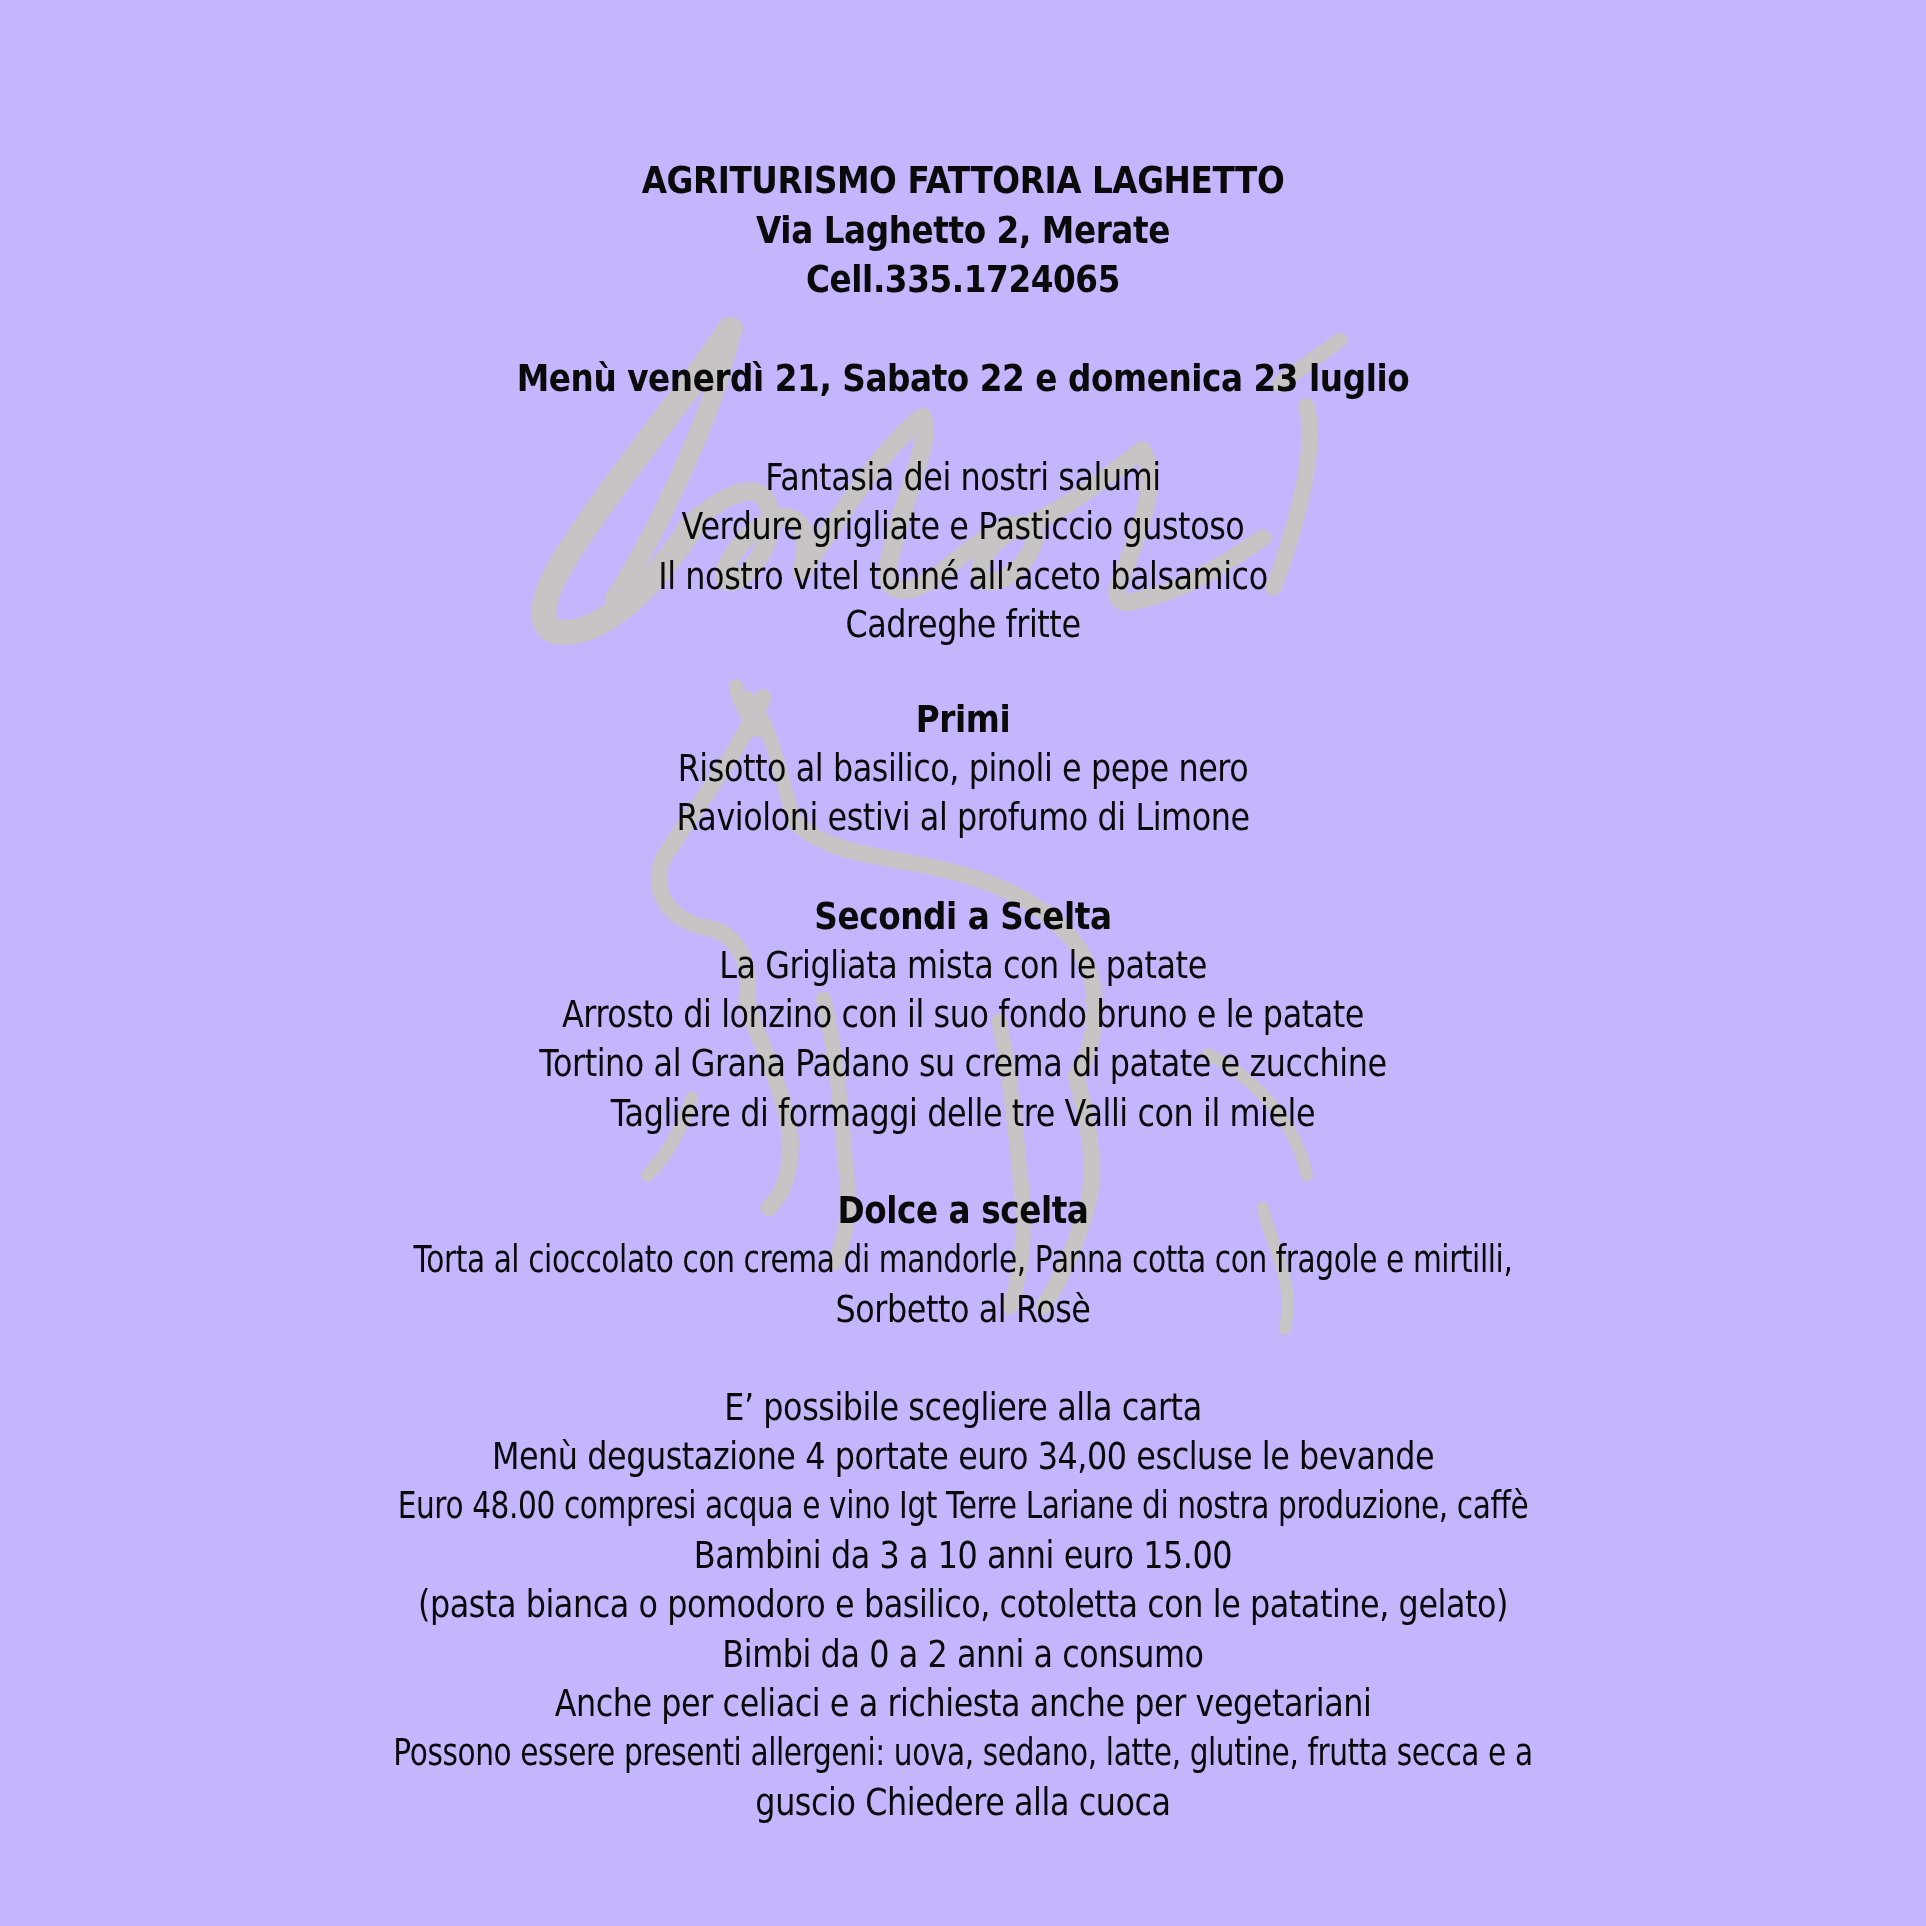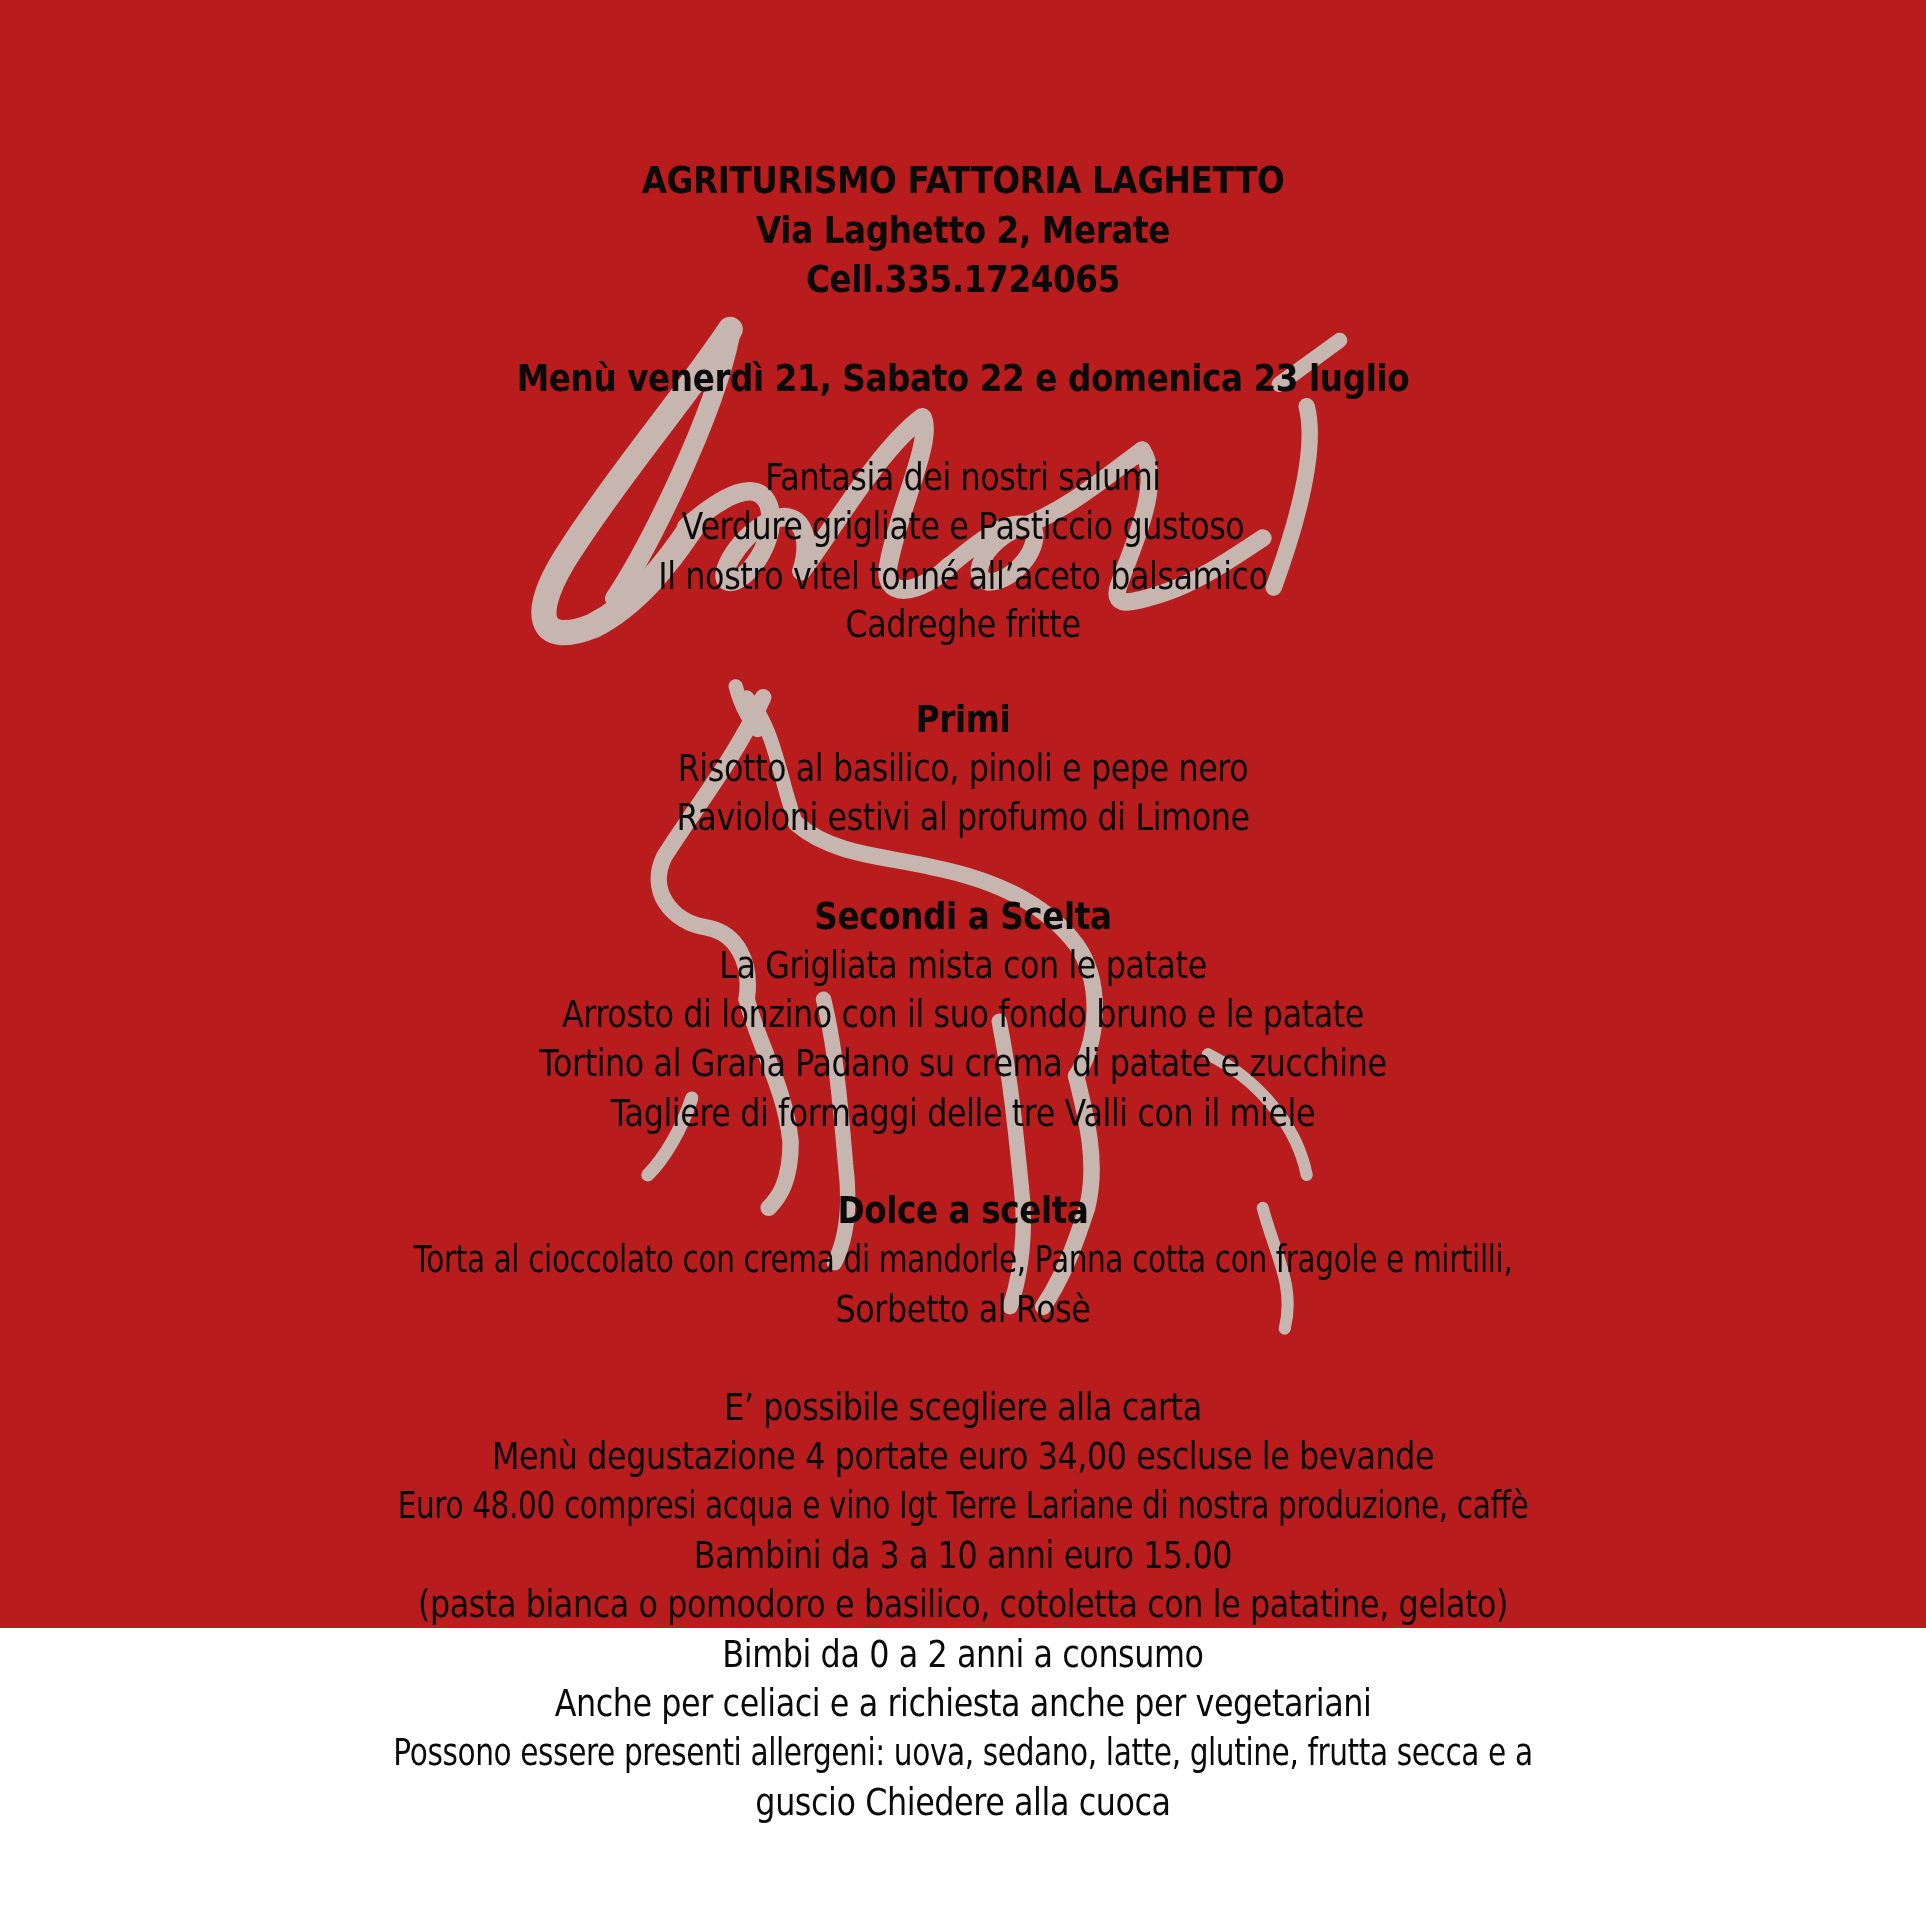--- a/index.html
+++ b/index.html
@@ -1,17 +1,17 @@
 <!DOCTYPE html>
 <html style="font-size:8.8px"><head>
 <meta charset="utf-8">
 <style>
   html, body { margin: 0; padding: 0; background: #ffffff; }
   body { width: 1926px; height: 1926px; position: relative; overflow: hidden; }
-  .page { position: absolute; left: 0; top: 0; width: 1926px; height: 1628px; background: #b91c1c; }
+  .page { position: absolute; left: 0; top: 0; width: 1926px; height: 1926px; background: #c4b5fd; }
   .watermark { position: absolute; left: 0; top: 0; width: 1926px; height: 1926px; pointer-events: none; }
   .content {
     position: absolute; left: 0; top: 0; width: 1926px;
     text-align: center; color: #0a0a0a;
     font-family: "DejaVu Sans", sans-serif;
   }
   .line {
     position: absolute; left: 0; width: 1926px; text-align: center;
     font-size: 37px; line-height: 49px; white-space: nowrap;
     font-weight: 400; letter-spacing: -0.5px;

